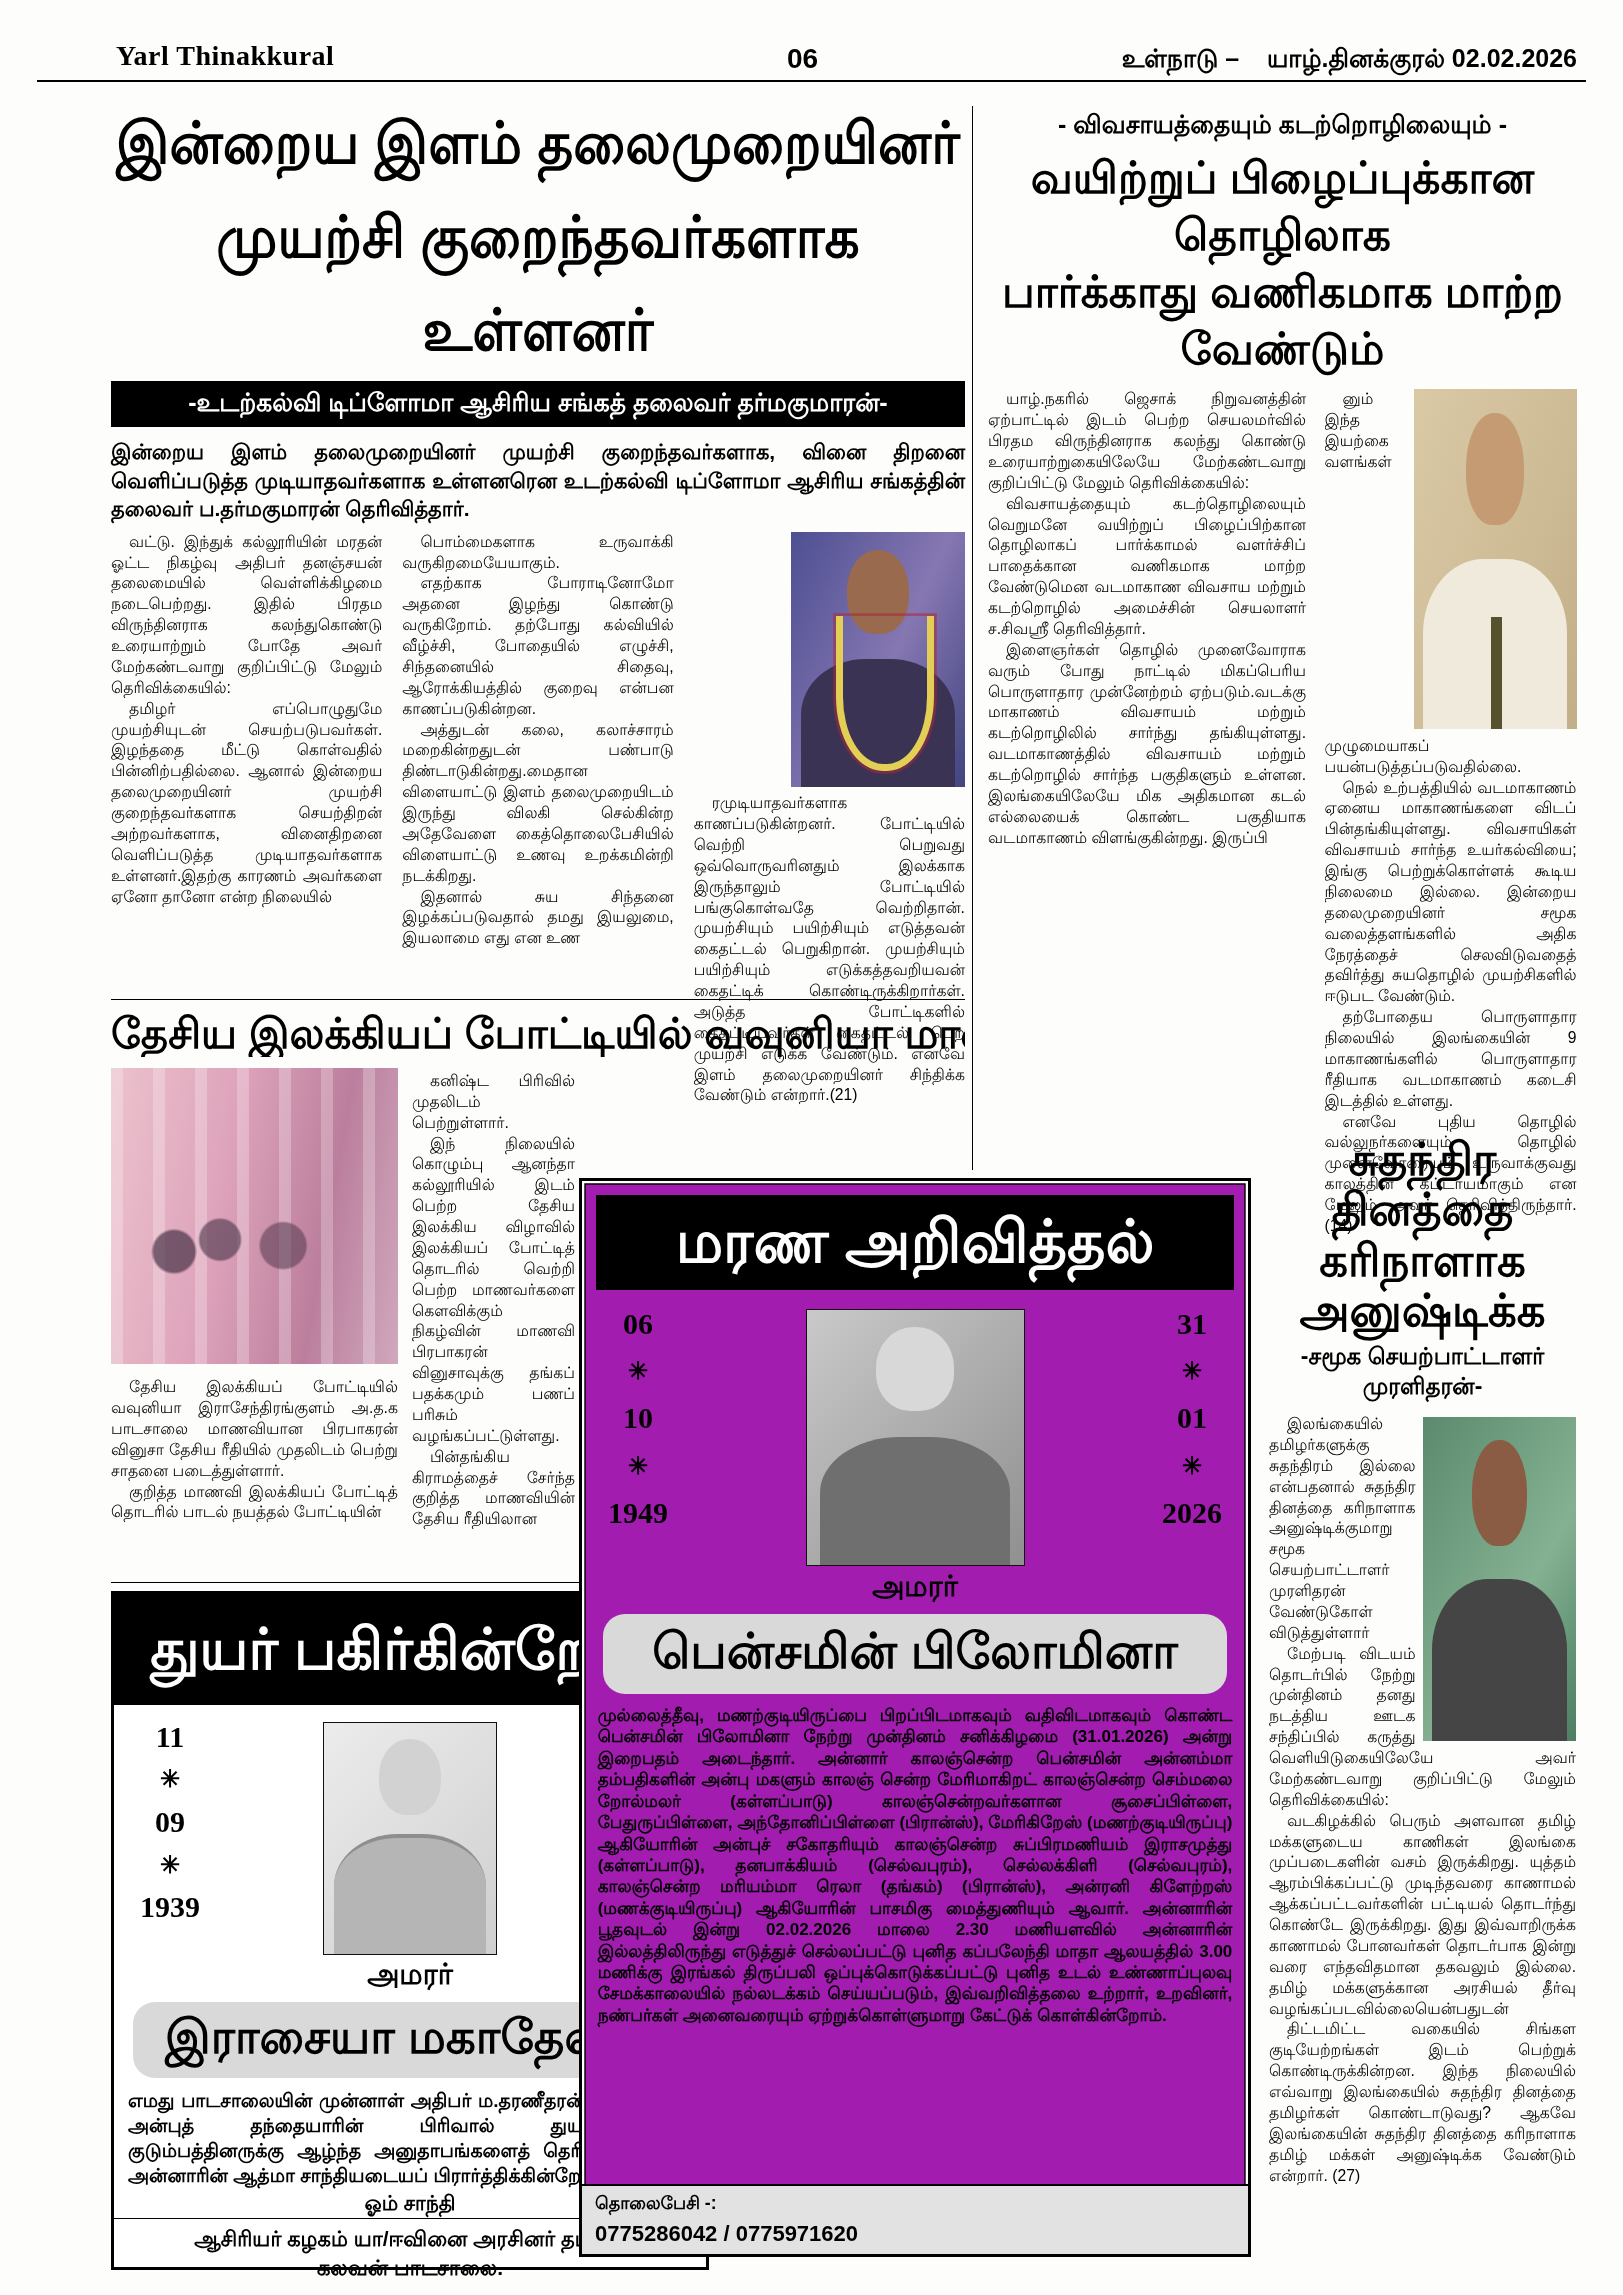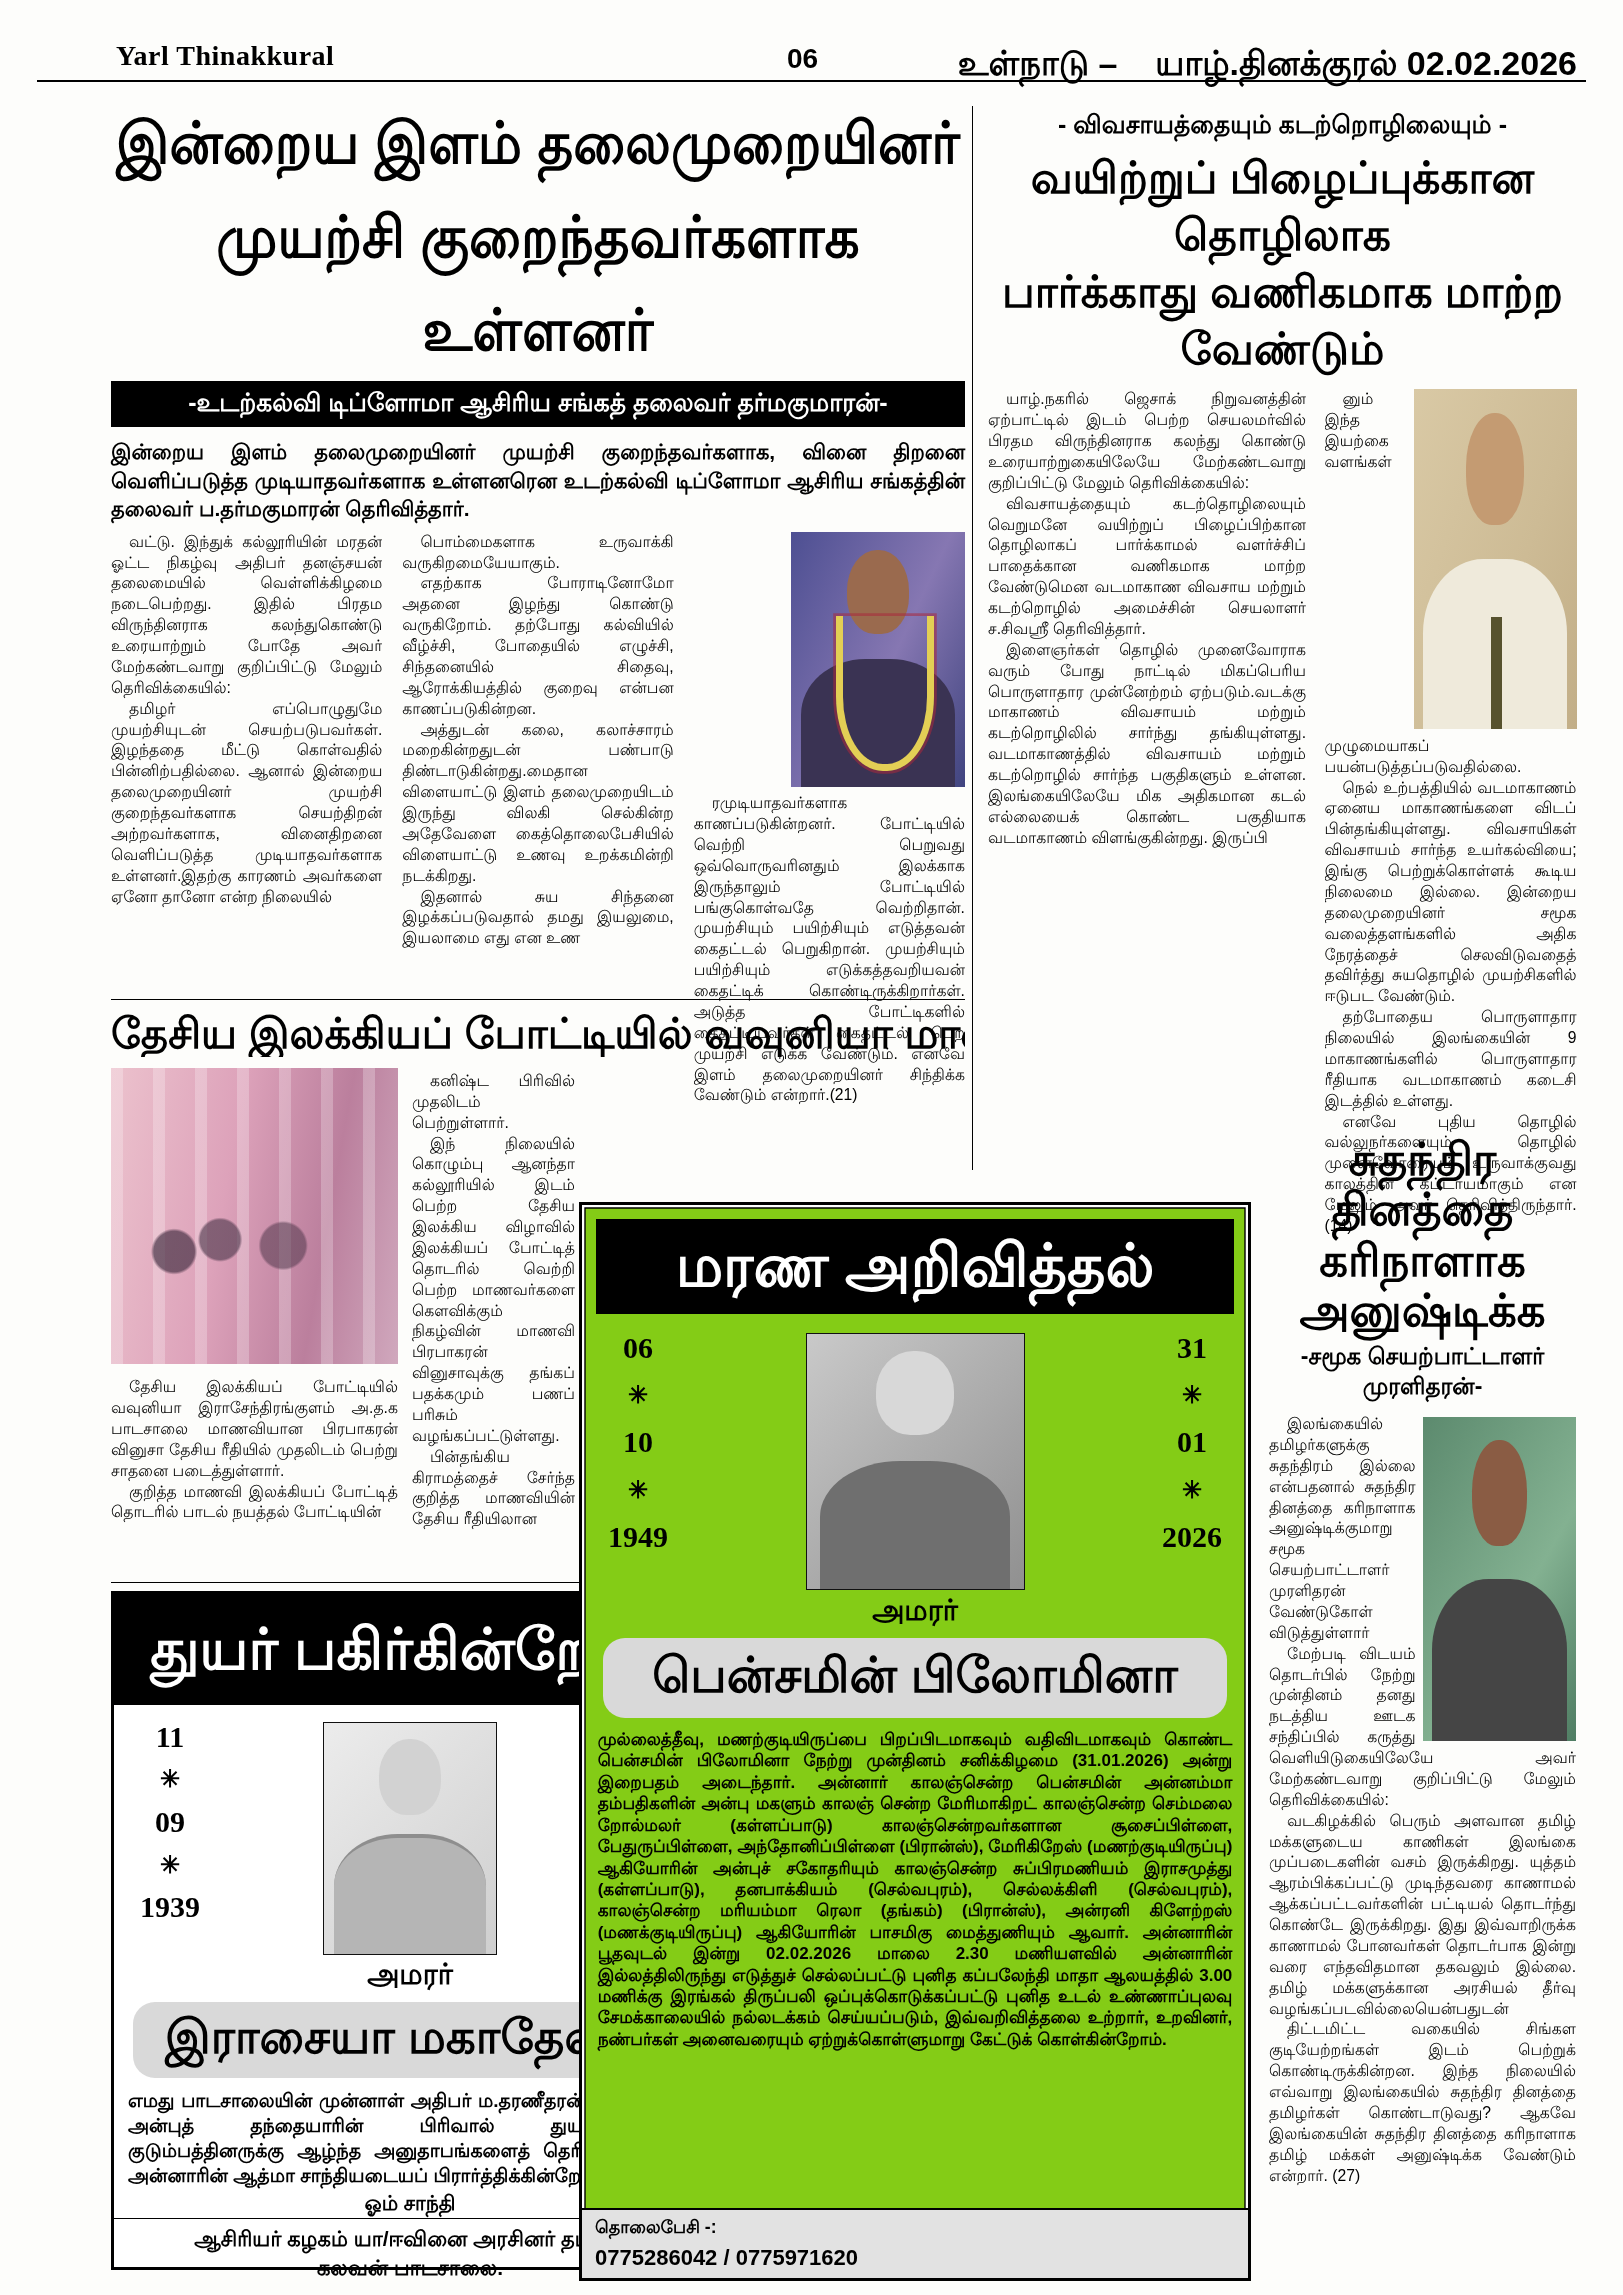--- a/index.html
+++ b/index.html
@@ -2,21 +2,21 @@
 <html style="font-size:7.4px"><head>
 <meta charset="utf-8">
 <style>
   html,body{margin:0;padding:0;}
   body{width:1623px;height:2295px;position:relative;background:#fdfdfb;font-family:"Liberation Sans",sans-serif;color:#000;}
   .abs{position:absolute;}
   .rule{background:#000;}
   
   .brand{font-family:"Liberation Serif",serif;font-weight:bold;font-size:28px;letter-spacing:0.5px;transform:scaleY(1.25);transform-origin:left bottom;}
   .pagenum{font-weight:bold;font-size:28px;}
-  .edition{font-weight:bold;font-size:34px;white-space:pre;}
+  .edition{font-weight:bold;font-size:25px;white-space:pre;}
   
   .h-xl{font-weight:bold;font-size:55px;line-height:1.62;text-align:center;white-space:pre-line;transform:scaleY(1.05);}
   .h-lg{font-weight:bold;font-size:44px;line-height:1.3;text-align:center;white-space:pre-line;}
   .h-md{font-weight:bold;font-size:42px;line-height:1.1;text-align:center;white-space:nowrap;overflow:hidden;}
   .kicker{font-weight:bold;font-size:25px;text-align:center;}
   .subbar{background:#000;color:#fff;font-weight:bold;font-size:25px;text-align:center;padding:7.4px 0;margin-top:9.3px;}
   .lead{font-weight:bold;font-size:21px;line-height:1.35;text-align:justify;margin-top:11px;}
   
   .bodytext{font-size:15.7px;line-height:1.33;text-align:justify;}
   .bodytext .para{margin:0;text-indent:1.15em;}
@@ -38,21 +38,21 @@
   .ph-bw-w .head{background:#d8d8d8;} .ph-bw-w .torso{background:#6f6f6f;}
   .ph-bw-m{background:linear-gradient(135deg,#ececec,#cfcfcf);}
   .ph-bw-m .head{background:#d2d2d2;} .ph-bw-m .torso{background:#b5b5b5;border-top:4.6px solid #8e8e8e;}
   .ph-a3{background:
     radial-gradient(circle at 22% 62%, rgba(60,40,60,.65) 0 7%, transparent 8%),
     radial-gradient(circle at 38% 58%, rgba(70,50,70,.6) 0 8%, transparent 9%),
     radial-gradient(circle at 60% 60%, rgba(80,55,75,.55) 0 9%, transparent 10%),
     repeating-linear-gradient(90deg, rgba(255,255,255,.25) 0 12px, rgba(255,255,255,0) 12px 42px),
     linear-gradient(100deg,#ecc2cd,#dda2ba 40%,#bb7f9d 72%,#d0a8bd);}
   
-  .noticebox{border:3.7px solid #000;box-shadow:inset 0 0 0 2.3px #fff, inset 0 0 0 3.7px #000;background:#84cc16;display:flex;flex-direction:column;margin-top:24px;}
+  .noticebox{border:3.7px solid #000;box-shadow:inset 0 0 0 2.3px #fff, inset 0 0 0 3.7px #000;background:#a21caf;display:flex;flex-direction:column;}
   .obitbox{border:3.2px solid #000;background:#fff;display:flex;flex-direction:column;}
   .boxheader{background:#000;color:#fff;font-weight:bold;text-align:center;}
   .daterow{display:flex;justify-content:space-between;align-items:flex-start;}
   .dates{display:flex;flex-direction:column;align-items:center;font-weight:bold;font-size:30px;line-height:1;gap:15.7px;font-family:"Liberation Serif",serif;}
   .dates .star{font-size:24px;}
   .amarar{text-align:center;font-weight:bold;font-size:29px;font-family:"Liberation Serif",serif;}
   .namebar{background:#d9d9d9;border-radius:22px;text-align:center;font-weight:bold;}
   .boxbody{font-weight:bold;text-align:justify;}
   .photoframe{border:1.9px solid #111;}
   .strip{background:#e2e2e2;border-top:2.8px solid #000;display:flex;justify-content:space-between;align-items:center;}

